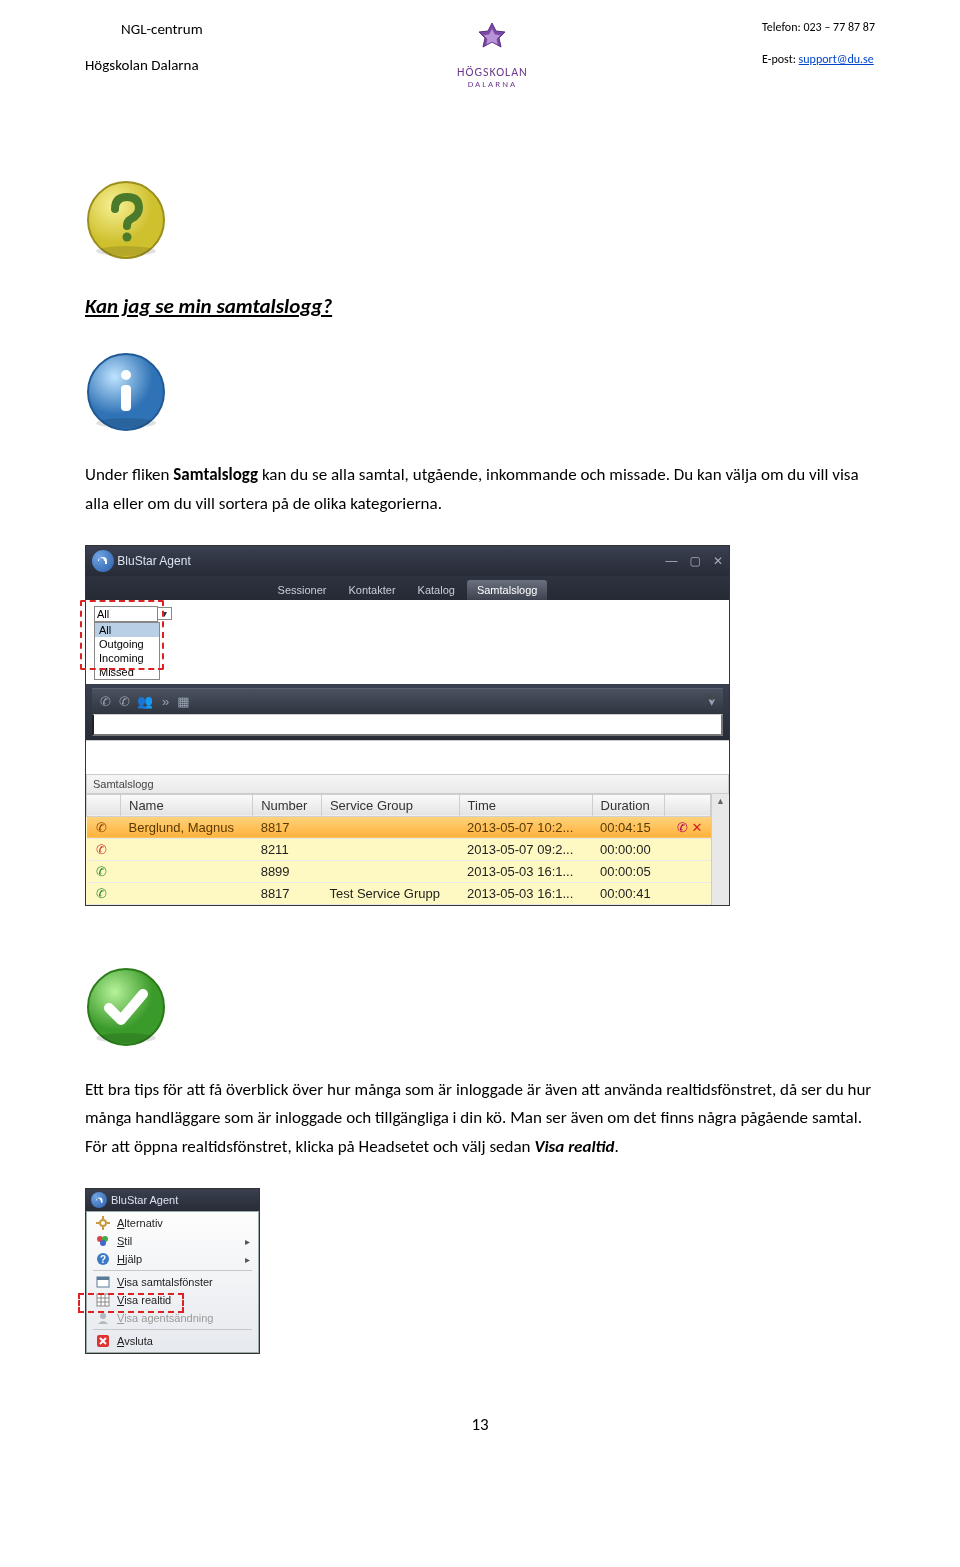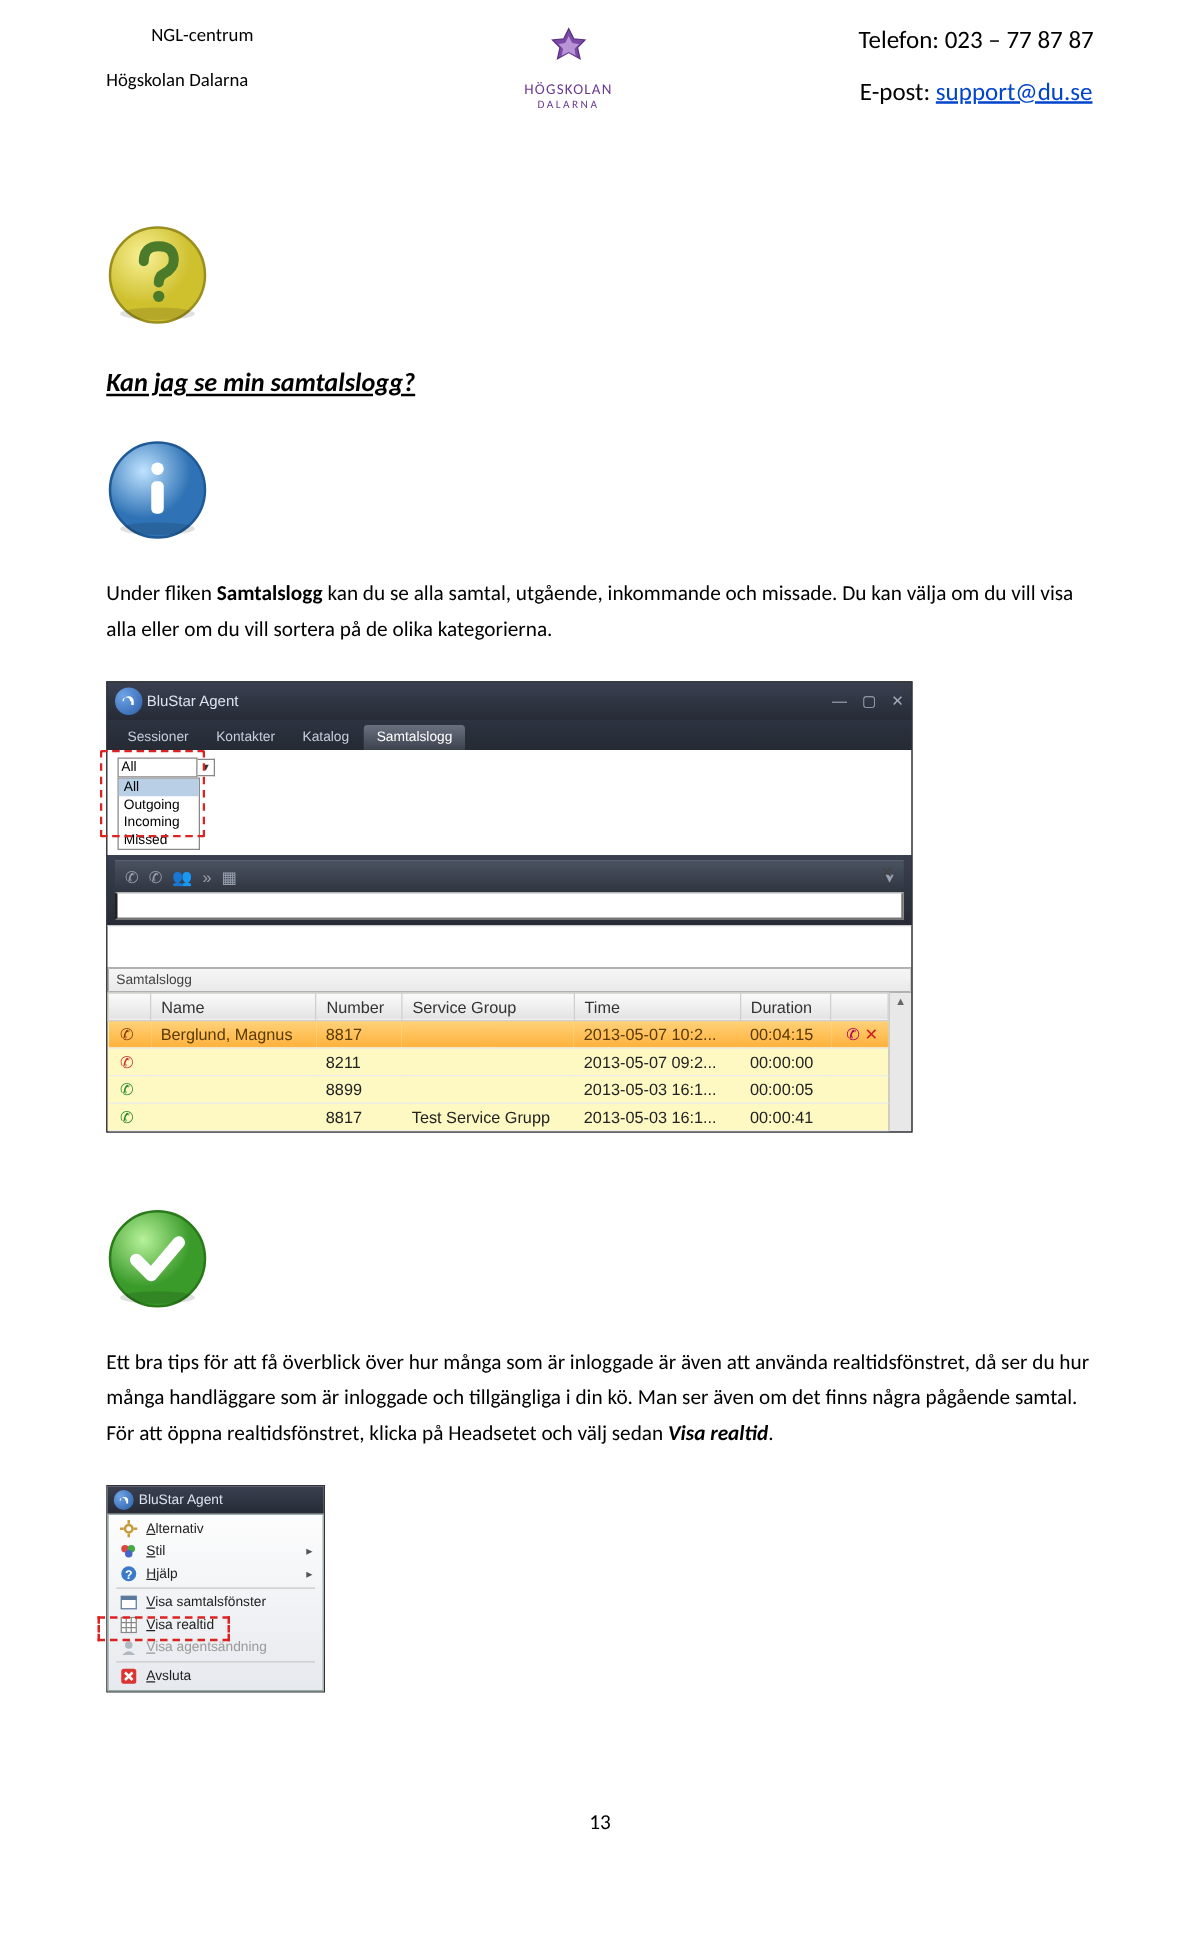--- a/index.html
+++ b/index.html
@@ -19,21 +19,21 @@
     justify-content: space-between;
     align-items: flex-start;
     margin-bottom: 90px;
   }
   .hdr-left { font-size: 15px; }
   .hdr-left .l1 { margin-bottom: 18px; margin-left: 36px; }
   .hdr-center { text-align: center; flex: 0 0 auto; margin-left: 20px; }
   .hdr-center svg { display: block; margin: 0 auto; }
   .logo-text { font-size: 12px; color: #6b3a8e; letter-spacing: 1px; margin-top: 2px; line-height: 1.1; }
   .logo-text .s { font-size: 9px; letter-spacing: 2px; }
-  .hdr-right { text-align: center; font-size: 20px; }
+  .hdr-right { text-align: left; font-size: 12px; }
   .hdr-right .l1 { margin-bottom: 18px; }
   .email { color: #0044cc; text-decoration: underline; }
 
   .row { display: flex; align-items: flex-start; margin-bottom: 26px; gap: 16px; flex-direction: column; }
   .icon-box { flex: 0 0 88px; }
   .row-text { flex: 1; padding-top: 6px; line-height: 1.7; font-size: 17px; }
   .heading {
     font-style: italic;
     font-weight: bold;
     font-size: 21px;
@@ -59,20 +59,21 @@
     color: #dbe2f0;
     font-size: 12px;
   }
   .app1 .win-buttons { margin-left: auto; display: flex; gap: 12px; color: #aab; font-size: 12px; }
   .tabs {
     display: flex; gap: 2px;
     background: linear-gradient(#2d3340,#252a34);
     padding: 4px 6px 0 6px;
     font-size: 11px;
     color: #c7cedc;
+    justify-content: center;
   }
   .tab { padding: 4px 10px; }
   .tab.active {
     background: linear-gradient(#6a707e,#3c424e);
     border-radius: 3px 3px 0 0;
     color: #fff;
   }
   .filter-row {
     background: #fff;
     padding: 6px 8px 4px 8px;
@@ -162,21 +163,21 @@
     color: #222;
     font-size: 11px;
   }
   .ctxmenu .mi.disabled { color: #9a9a9a; }
   .ctxmenu .mi .u { text-decoration: underline; }
   .ctxmenu .mi .arrow { margin-left: auto; color: #555; font-size: 10px; }
   .ctxmenu .mi-icon { width: 16px; display:inline-flex; justify-content:center; }
   .ctxmenu .sep { height:1px; background:#c7c7c7; margin:2px 4px; }
   .dash-red.r2 { left: -8px; top: 104px; width: 106px; height: 20px; }
 
-  .pagenum { text-align: center; font-size: 17px; margin-top: 93px; }
+  .pagenum { text-align: center; font-size: 17px; margin-top: 60px; }
 
   .headset-circle { width:22px; height:22px; border-radius:50%; background: radial-gradient(circle at 30% 30%, #6fa4e6, #2a5ca6); display:inline-flex; align-items:center; justify-content:center; color:#fff; font-size:12px; }
 </style>
 </head>
 <body>
 
 <div class="page">
 
   <div class="hdr">
     <div class="hdr-left">

